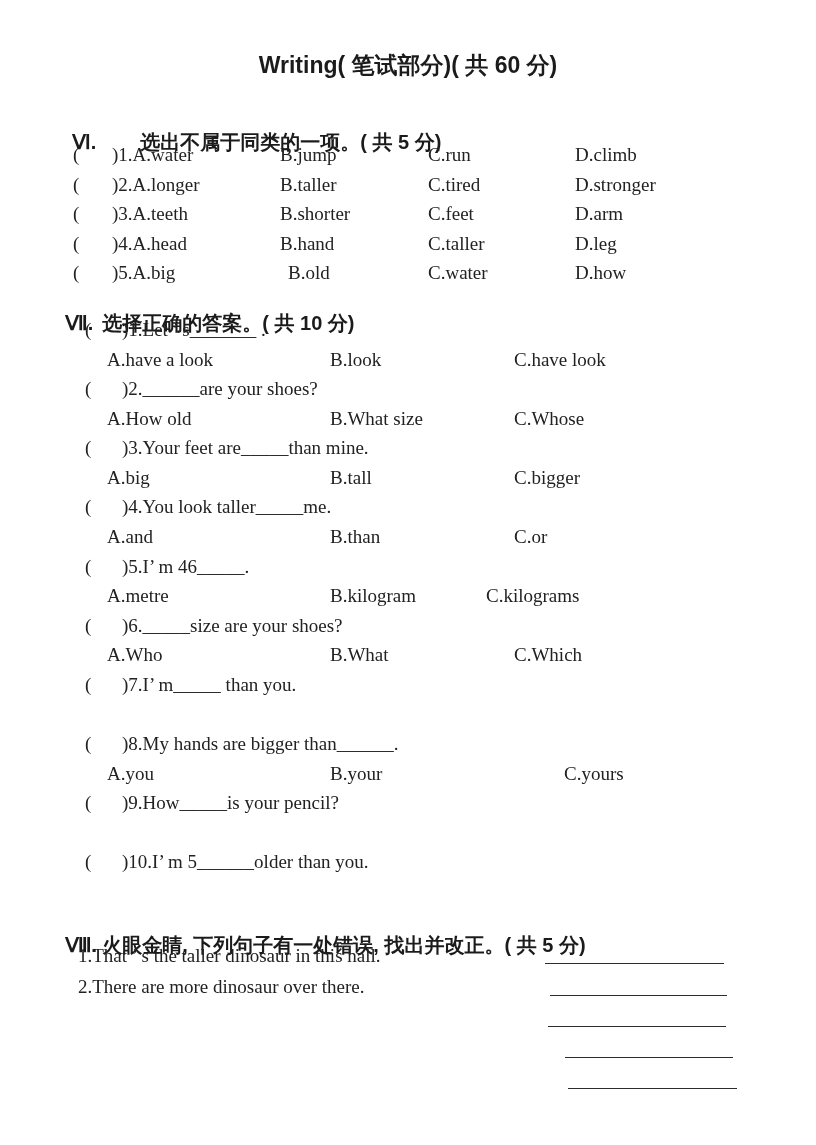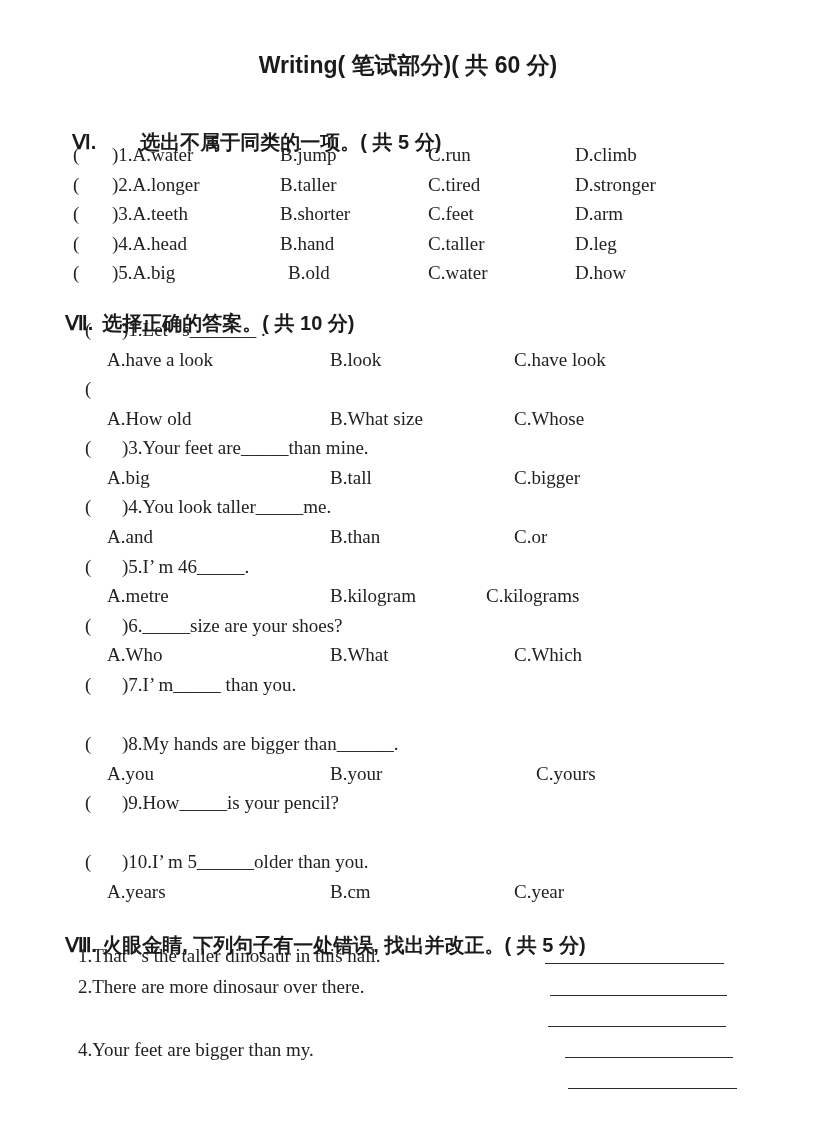--- a/index.html
+++ b/index.html
@@ -109,20 +109,21 @@
     <span style="left:122px">)1.Let ’ s_______ .</span>
   </div>
   <div class="row" style="top:349px">
     <span style="left:107px">A.have a look</span>
     <span style="left:330px">B.look</span>
     <span style="left:514px">C.have look</span>
   </div>
 
   <div class="row" style="top:378px">
     <span style="left:85px">(</span>
+    <span style="left:122px">)2.______are your shoes?</span>
   </div>
   <div class="row" style="top:408px">
     <span style="left:107px">A.How old</span>
     <span style="left:330px">B.What size</span>
     <span style="left:514px">C.Whose</span>
   </div>
 
   <div class="row" style="top:437px">
     <span style="left:85px">(</span>
     <span style="left:122px">)3.Your feet are_____than mine.</span>
@@ -168,54 +169,46 @@
     <span style="left:122px">)7.I’ m_____ than you.</span>
   </div>
 
   <div class="row" style="top:733px">
     <span style="left:85px">(</span>
     <span style="left:122px">)8.My hands are bigger than______.</span>
   </div>
   <div class="row" style="top:763px">
     <span style="left:107px">A.you</span>
     <span style="left:330px">B.your</span>
-    <span style="left:536px">C.yours</span>
+    <span style="left:564px">C.yours</span>
   </div>
 
   <div class="row" style="top:792px">
     <span style="left:85px">(</span>
     <span style="left:122px">)9.How_____is your pencil?</span>
   </div>
 
   <div class="row" style="top:851px">
     <span style="left:85px">(</span>
     <span style="left:122px">)10.I’ m 5______older than you.</span>
-  </div>
-  <div class="row" style="top:881px">
-    <span style="left:107px">A.years</span>
-    <span style="left:330px">B.cm</span>
-    <span style="left:514px">C.year</span>
   </div>
 
   <div class="sec-head" style="top:909px;left:43px">
     <span class="num" style="width:37px">Ⅷ.</span><span>火眼金睛, 下列句子有一处错误, 找出并改正。( 共 5 分)</span>
   </div>
 
   <div class="row" style="top:945px">
     <span style="left:78px">1.That ’ s the taller dinosaur in this hall.</span>
   </div>
   <div class="ansline" style="top:963px;left:545px;width:179px"></div>
 
   <div class="row" style="top:976px">
     <span style="left:78px">2.There are more dinosaur over there.</span>
   </div>
   <div class="ansline" style="top:995px;left:550px;width:177px"></div>
 
   <div class="ansline" style="top:1026px;left:548px;width:178px"></div>
 
-  <div class="row" style="top:1039px">
-    <span style="left:78px">4.Your feet are bigger than my.</span>
-  </div>
   <div class="ansline" style="top:1057px;left:565px;width:168px"></div>
 
   <div class="ansline" style="top:1088px;left:568px;width:169px"></div>
 
 </div>
 
 </body></html>

